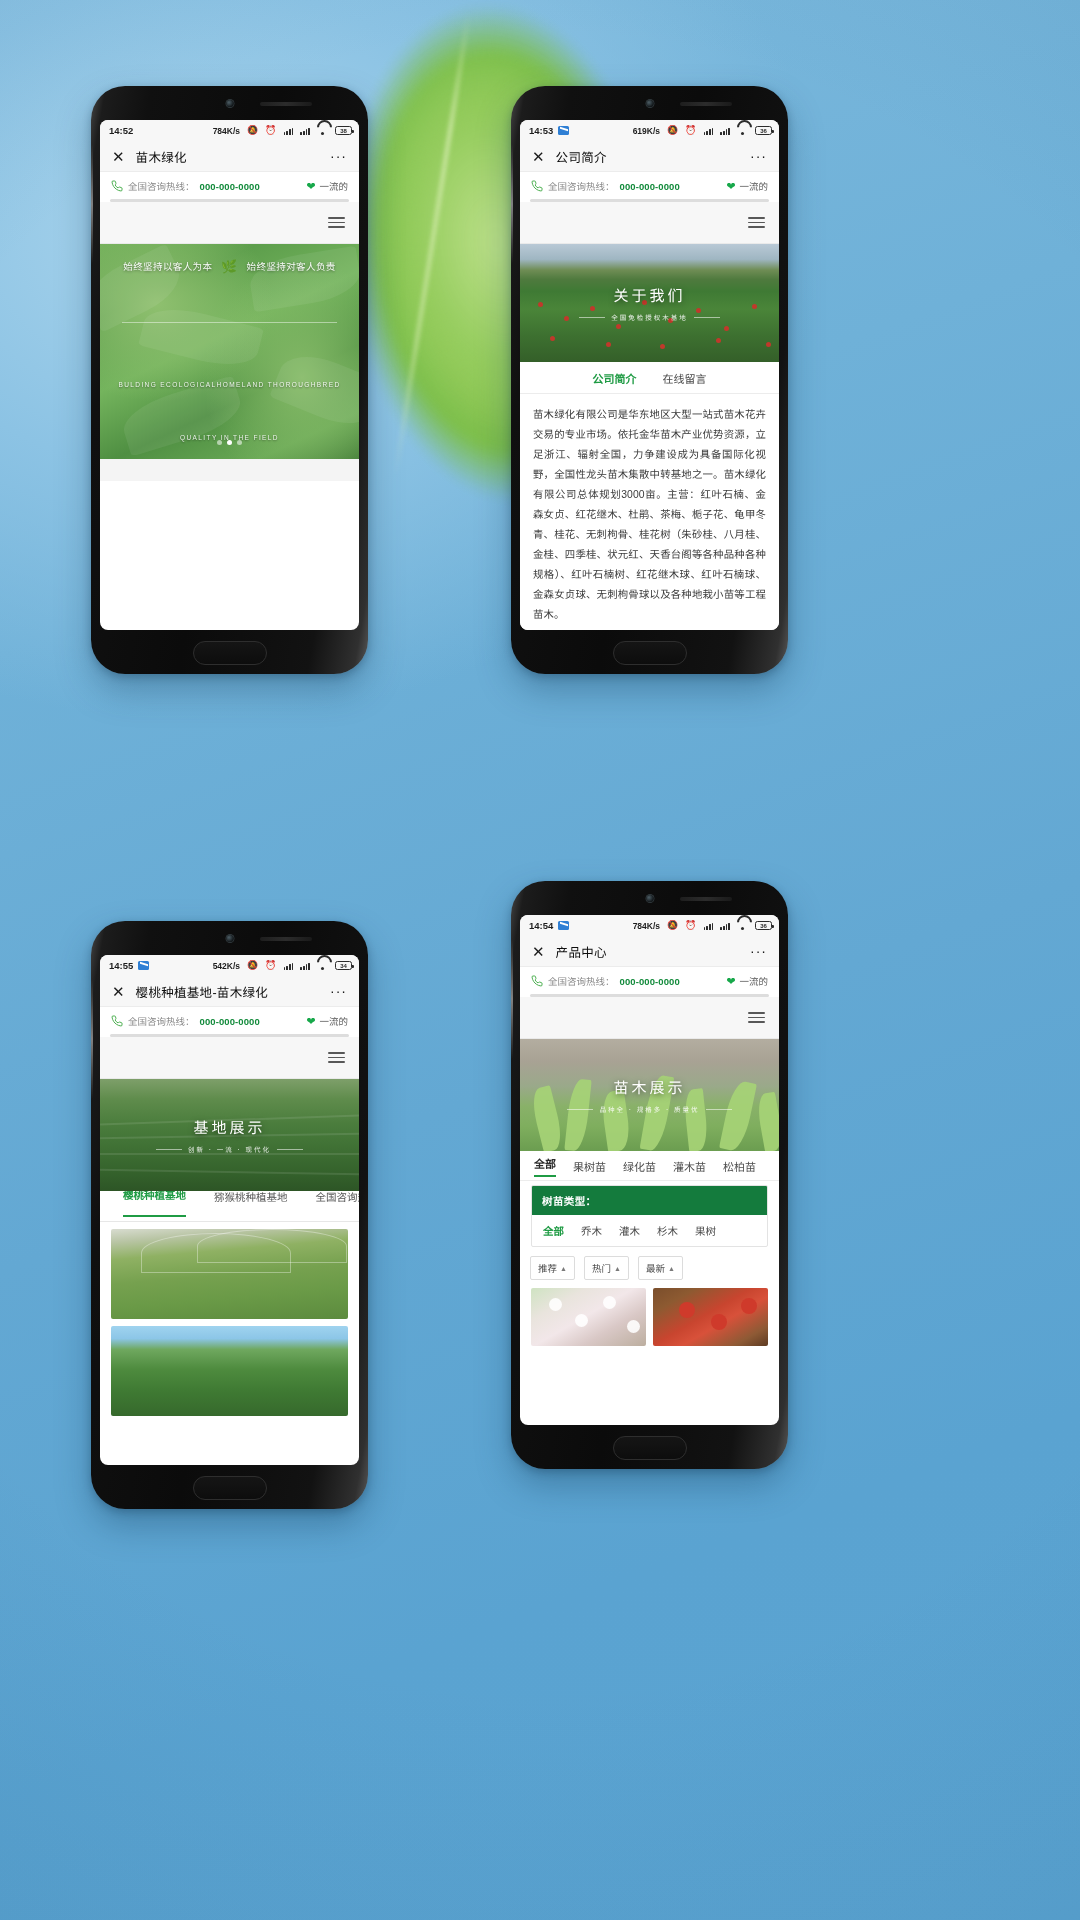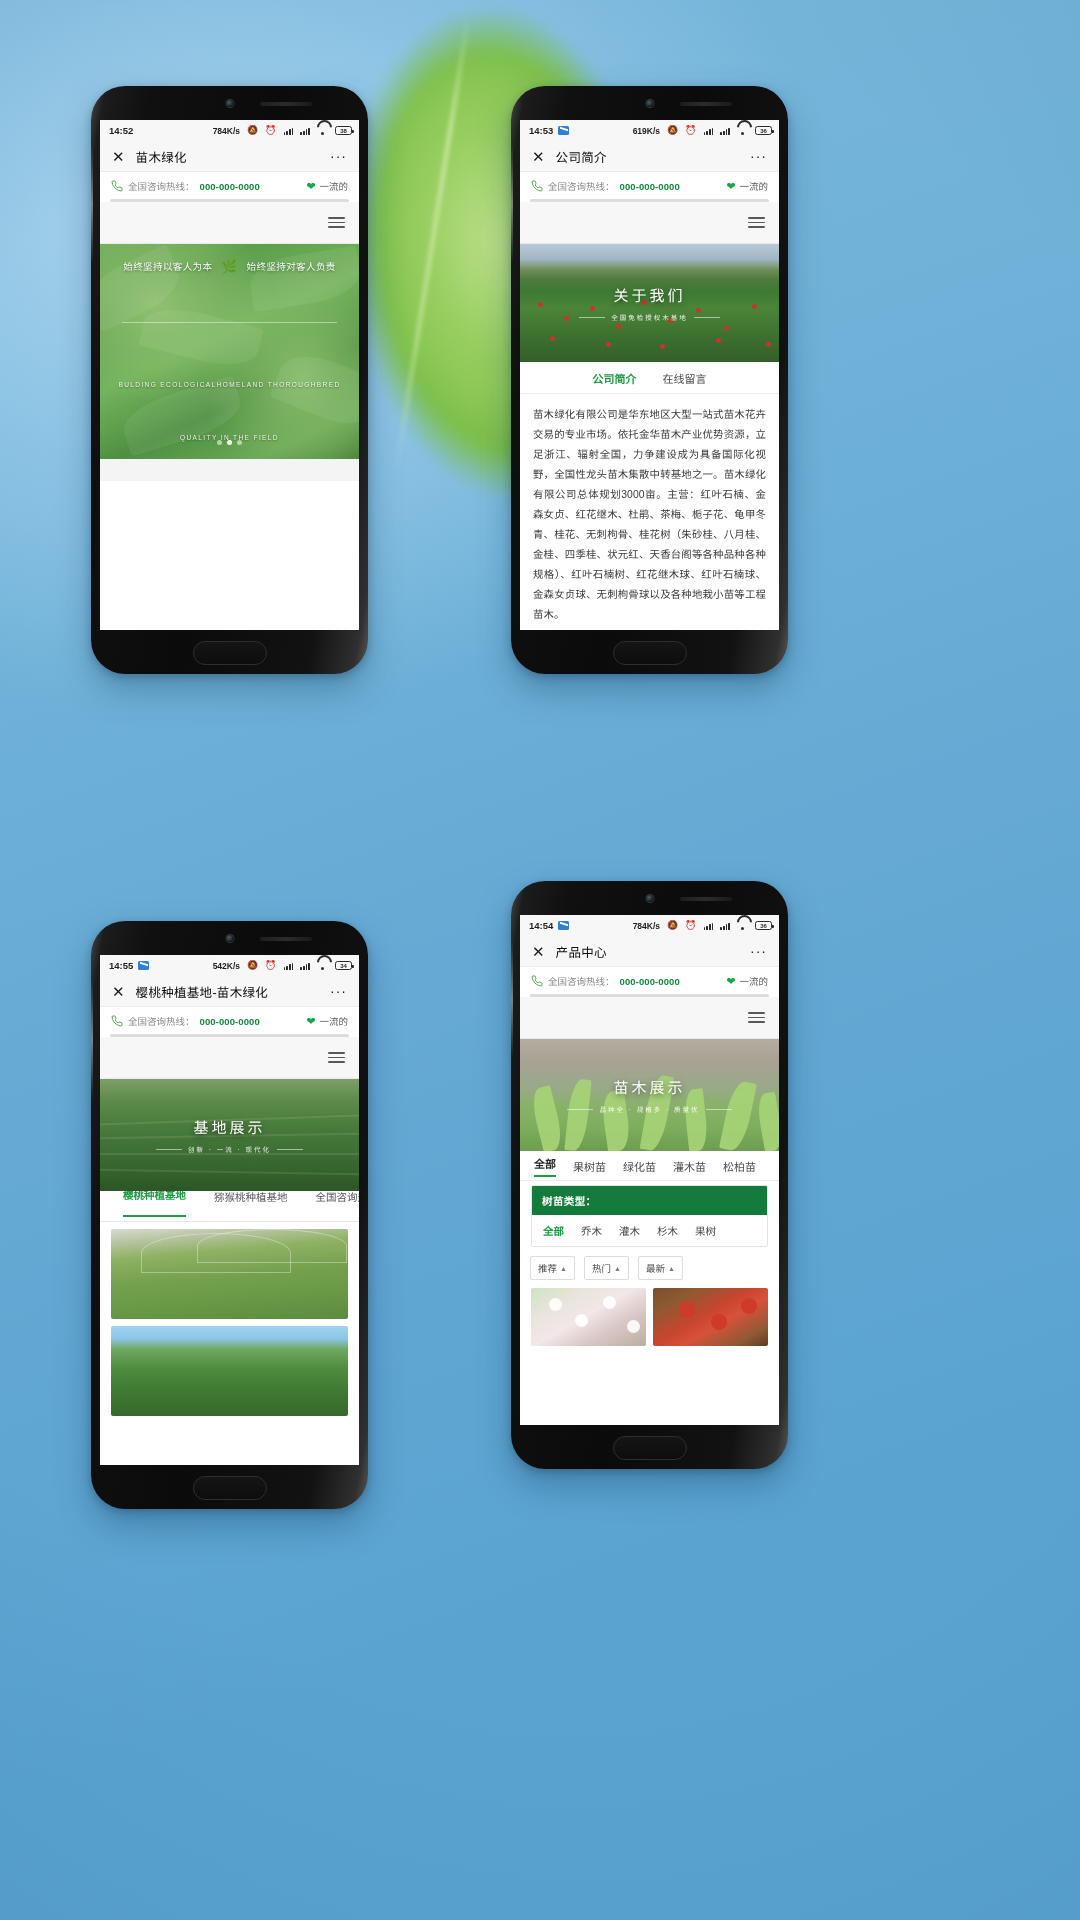--- a/index.html
+++ b/index.html
@@ -78,21 +78,21 @@
     position:absolute;bottom:9px;left:50%;transform:translateX(-50%);
     width:74px;height:24px;border-radius:13px;
     border:1.5px solid #2e2e2e;
     background:linear-gradient(180deg,#151515,#0d0d0d);
   }
   .screen{
     width:100%;height:100%;
     background:#ffffff;
     overflow:hidden;
     position:relative;
-    border-radius:0;
+    border-radius:8px;
   }
 
   
   .statusbar{
     height:21px;background:#f7f7f7;
     display:flex;align-items:center;justify-content:space-between;
     padding:0 7px 0 9px;
     font-size:9.5px;color:#1d1d1d;font-weight:700;
   }
   .sb-left{display:flex;align-items:center;gap:5px;}

